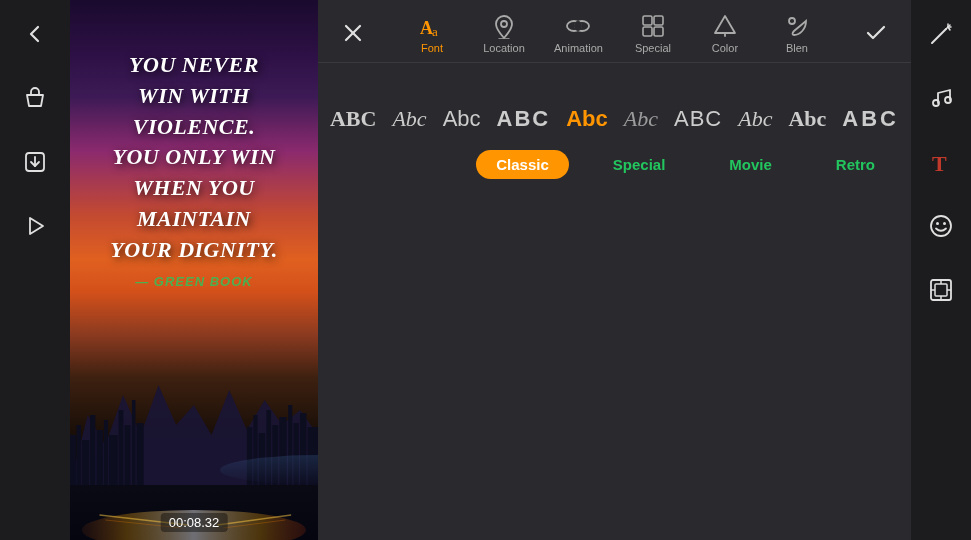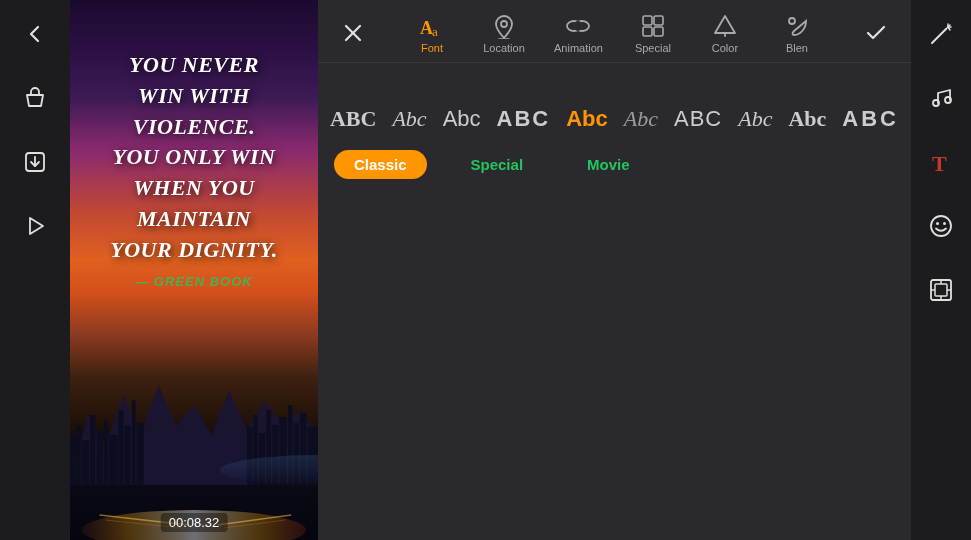--- a/index.html
+++ b/index.html
@@ -212,21 +212,21 @@
     }
 
     .font-sample.active {
       color: #ff9500;
     }
 
     
     .category-tabs {
       display: flex;
       align-items: center;
-      justify-content: flex-start;
+      justify-content: flex-end;
       gap: 24px;
       padding: 8px 16px 12px;
     }
 
     .cat-tab {
       font-size: 15px;
       font-weight: 600;
       color: #22c55e;
       cursor: pointer;
       padding: 6px 20px;
@@ -455,20 +455,21 @@
       <span class="font-sample" style="font-family:Impact,Arial,sans-serif;letter-spacing:1px;">ABC</span>
       <span class="font-sample" style="font-family:Georgia,serif;font-style:italic;font-weight:300;">Abc</span>
       <span class="font-sample" style="font-family:Georgia,serif;font-weight:700;">Abc</span>
       <span class="font-sample" style="font-family:Arial,sans-serif;font-weight:900;letter-spacing:3px;">ABC</span>
     </div>
 
     <div class="category-tabs">
       <div class="cat-tab active">Classic</div>
       <div class="cat-tab">Special</div>
       <div class="cat-tab">Movie</div>
+      <div class="cat-tab">Retro</div>
     </div>
 
   </div>
 </div>
 
 <div class="right-sidebar">
   <div class="right-icon">
     <svg width="26" height="26" viewBox="0 0 26 26" fill="none">
       <line x1="4" y1="22" x2="18" y2="8" stroke="#e0e0e0" stroke-width="2" stroke-linecap="round"></line>
       <line x1="18" y1="8" x2="22" y2="4" stroke="#e0e0e0" stroke-width="1.5" stroke-linecap="round"></line>

